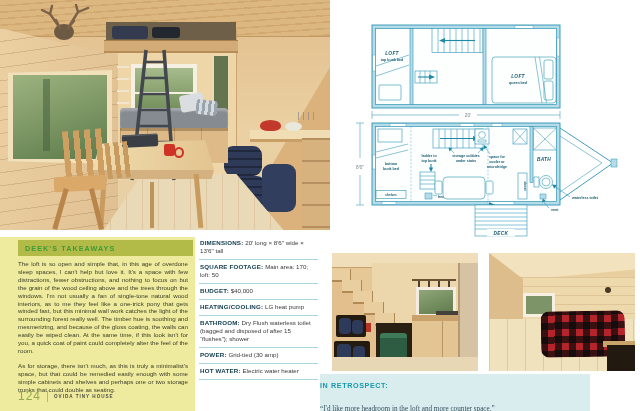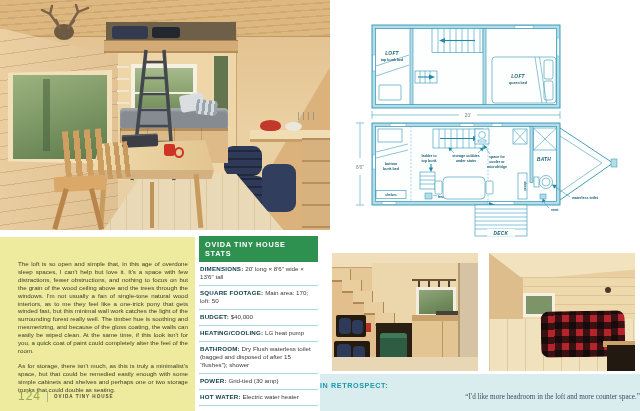--- a/index.html
+++ b/index.html
@@ -151,22 +151,22 @@
     background-image:repeating-linear-gradient(90deg,rgba(170,130,80,.25) 0 1px,transparent 1px 18px);}
   .p2-bed{left:52px;top:58px;width:84px;height:46px;border-radius:8px;transform:rotate(-1deg);
     background-color:#b5242a;
     background-image:repeating-linear-gradient(90deg,rgba(10,10,10,.72) 0 7px,transparent 7px 14px),
                      repeating-linear-gradient(0deg,rgba(10,10,10,.72) 0 7px,transparent 7px 14px);}
   .p2-holeedge{left:114px;top:88px;width:32px;height:6px;background:#caa36b;}
   .p2-hole{left:118px;top:92px;width:28px;height:26px;background:#221a10;}
   .p2-light{left:116px;top:34px;width:6px;height:6px;background:#4a3826;border-radius:50%;}
 
   
-  .retro{left:320px;top:374px;width:320px;height:37px;background:#d9edef;
-    display:flex;justify-content:space-between;align-items:flex-start;padding-top:7px;box-sizing:border-box;gap:3px;white-space:nowrap;}
+  .retro{left:320px;top:374px;width:270px;height:37px;background:#d9edef;
+    display:flex;justify-content:flex-start;align-items:flex-start;padding-top:7px;box-sizing:border-box;gap:3px;white-space:nowrap;flex-direction:column;}
   .retro-label{color:#1899ac;font-weight:bold;font-size:7.2px;letter-spacing:.6px;}
   .retro-quote{color:#37505c;font-size:7.2px;font-family:"Liberation Serif",serif;margin-top:12px;}
 </style>
 </head>
 <body>
 
 <div class="spread">
 
   <div class="abs photo-main">
     <div class="abs pm-ceiling"></div>
@@ -215,33 +215,35 @@
     <div class="abs pm-mug"></div>
     <div class="abs pm-mughandle"></div>
     <div class="abs pm-chairback2"></div>
     <div class="abs pm-chairback"></div>
     <div class="abs pm-chairseat"></div>
     <div class="abs pm-chairlegA"></div>
     <div class="abs pm-chairlegB"></div>
   </div>
 
   <div class="abs takeaways">
+    <div class="tk-header">
+      <span>DEEK'S TAKEAWAYS</span>
+    </div>
     <div class="tk-body">
       <p>The loft is so open and simple that, in this age of overdone sleep spaces, I can't help but love it. It's a space with few distractions, fewer obstructions, and nothing to focus on but the grain of the wood ceiling above and the trees through the windows. I'm not usually a fan of single-tone natural wood interiors, as to me they feel like a one-trick pony that gets winded fast, but this minimal wall work catches the light of the surrounding forest really well. The timber hue is soothing and mesmerizing, and because of the gloss coating, the walls can easily be wiped clean. At the same time, if this look isn't for you, a quick coat of paint could completely alter the feel of the room.</p>
       <p>As for storage, there isn't much, as this is truly a minimalist's space, but that could be remedied easily enough with some simple cabinets and shelves and perhaps one or two storage trunks that could double as seating.</p>
     </div>
     <div class="tk-footer">
       <span class="tk-pagenum">124</span>
       <span class="tk-div"></span>
       <span class="tk-book">OVIDA TINY HOUSE</span>
     </div>
   </div>
 
   <div class="abs stats">
-    <div class="stats-header">OVIDA TINY HOUSE STATS</div>
     <div class="stat-row">
       <span class="stat-label">DIMENSIONS:</span>
       <span>20' long × 8'6" wide × 13'6" tall</span>
     </div>
     <div class="stat-row">
       <span class="stat-label">SQUARE FOOTAGE:</span>
       <span>Main area: 170; loft: 50</span>
     </div>
     <div class="stat-row">
       <span class="stat-label">BUDGET:</span>

